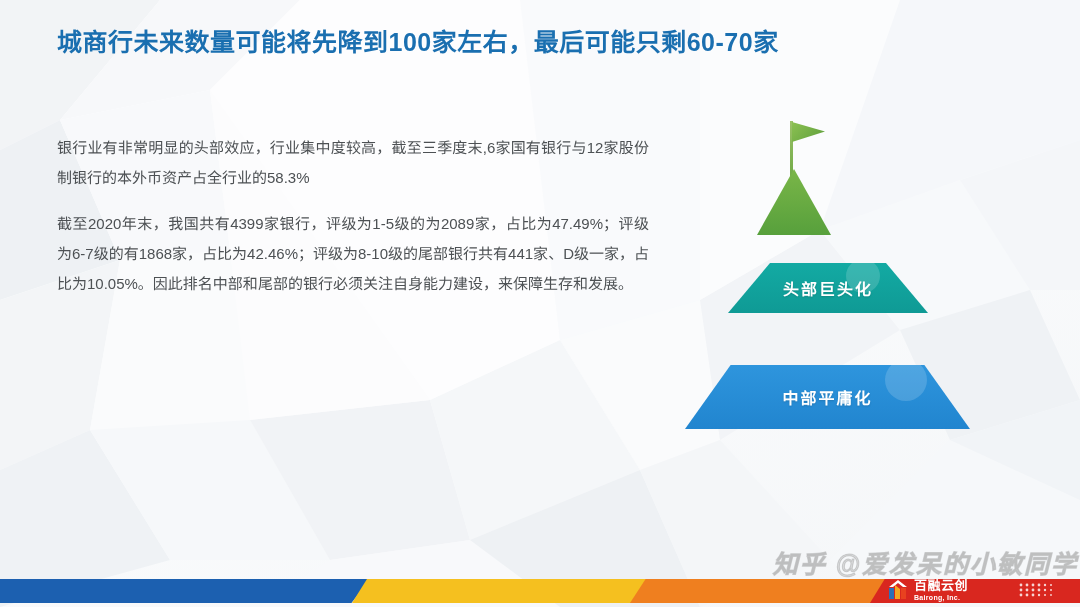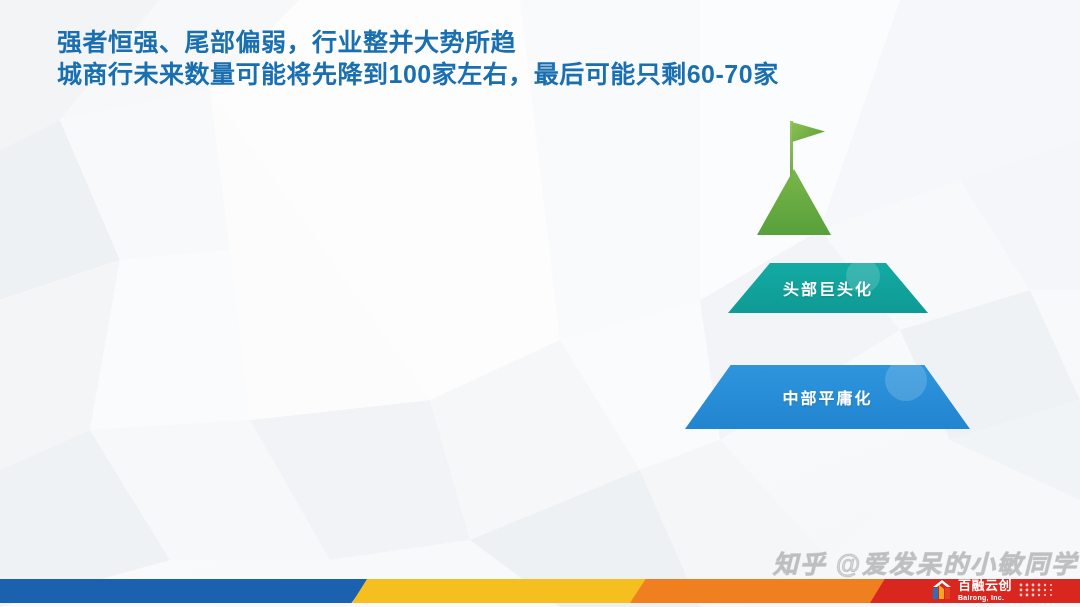--- a/index.html
+++ b/index.html
@@ -123,21 +123,21 @@
   }
   .seg-orange{
     left:630px;width:260px;background:#ef7f1f;
     clip-path:polygon(6% 0,100% 0,94% 100%,0 100%);
   }
   .seg-red{
     left:870px;width:210px;background:#d9271f;
     clip-path:polygon(7% 0,100% 0,100% 100%,0 100%);
   }
   .logo{
-    position:absolute;left:931px;top:577px;
+    position:absolute;left:887px;top:577px;
     display:flex;align-items:center;gap:5px;height:26px;
   }
   .logo-mark{
     width:22px;height:22px;position:relative;
   }
   .logo-text{display:flex;flex-direction:column;line-height:1;}
   .logo-cn{
     font-size:13px;font-weight:bold;color:#ffffff;letter-spacing:.5px;
   }
   .logo-en{
@@ -177,25 +177,26 @@
       <polygon points="950,440 1080,400 1080,500" fill="#f1f4f7"></polygon>
       <polygon points="700,0 900,0 820,230 700,300" fill="#fbfcfd"></polygon>
       <polygon points="900,0 1080,0 1080,140 960,180 820,230" fill="#f5f7fa"></polygon>
       <polygon points="300,0 520,0 560,340 430,400 210,90" fill="#fdfdfe"></polygon>
       <polygon points="520,0 700,0 700,300 560,340" fill="#f9fafc"></polygon>
       <polygon points="210,90 430,400 250,420 230,250" fill="#fcfcfd"></polygon>
     </svg>
   </div>
 
   <div class="title-block">
-    <div class="title-line">强者恒强、尾部偏弱，行业整并大势所趋</div>
     <div class="title-line">城商行未来数量可能将先降到100家左右，最后可能只剩60-70家</div>
   </div>
 
   <div class="content">
+    <p class="para">银行业有非常明显的头部效应，行业集中度较高，截至三季度末,6家国有银行与12家股份制银行的本外币资产占全行业的58.3%</p>
+    <p class="para">截至2020年末，我国共有4399家银行，评级为1-5级的为2089家，占比为47.49%；评级为6-7级的有1868家，占比为42.46%；评级为8-10级的尾部银行共有441家、D级一家，占比为10.05%。因此排名中部和尾部的银行必须关注自身能力建设，来保障生存和发展。</p>
   </div>
 
   <div class="pyramid">
     <div class="flagpole"></div>
     <div class="flag"></div>
     <div class="peak"></div>
 
     <div class="tier tier-1">
       <span>头部巨头化</span>
       <span class="bokeh" style="width:34px;height:34px;left:118px;top:-4px;"></span>

